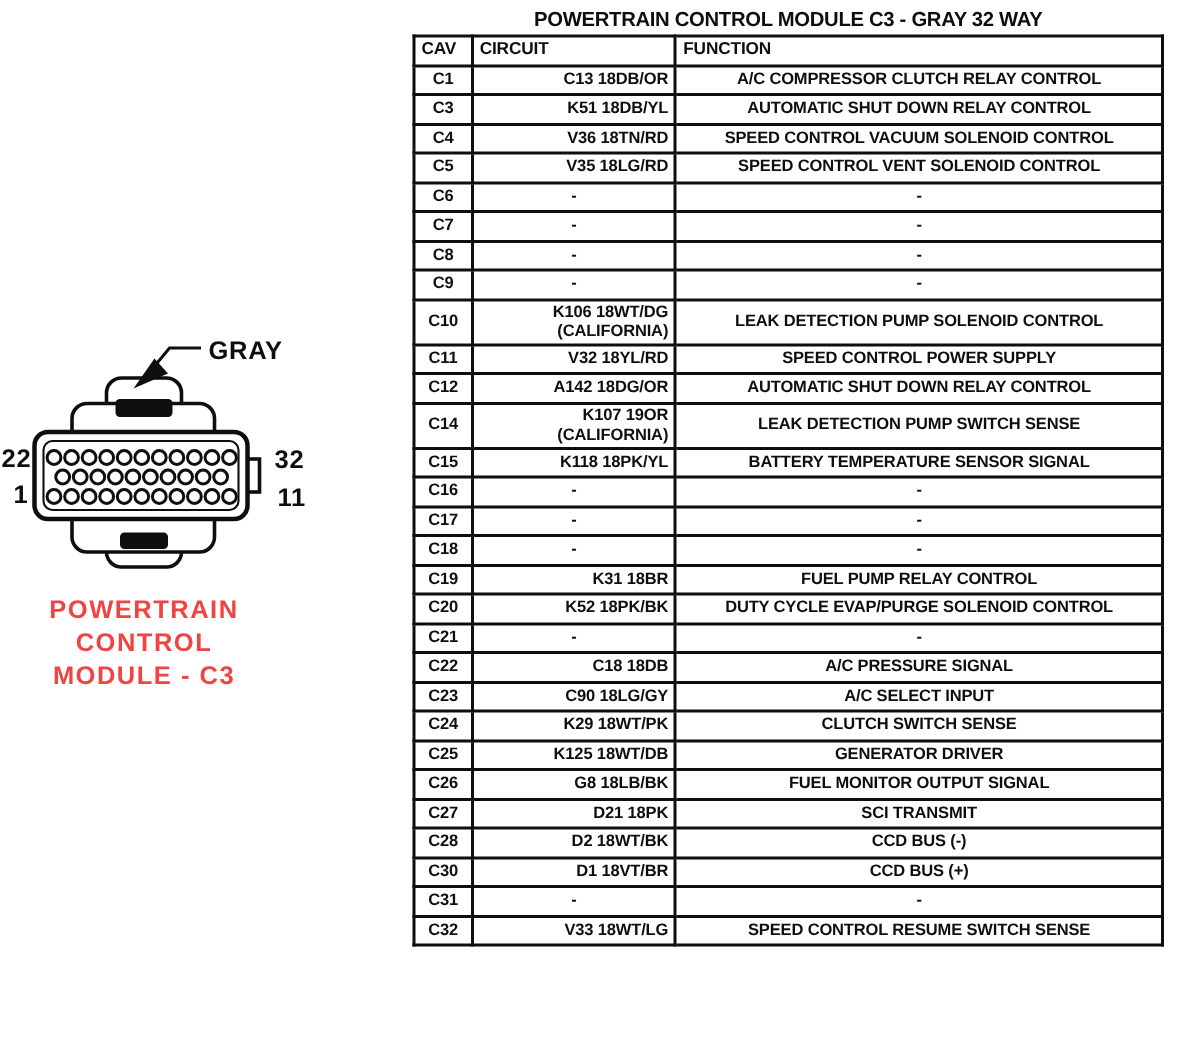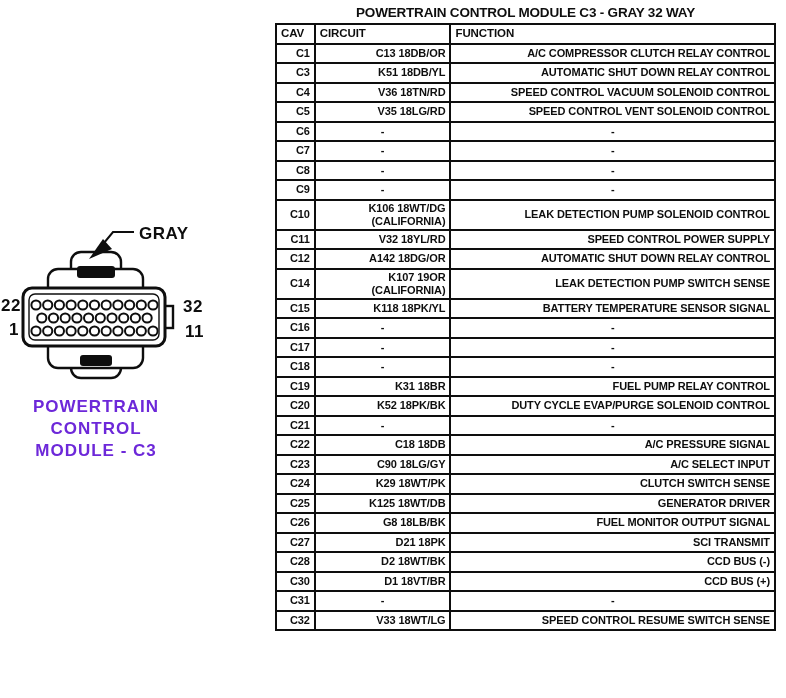--- a/index.html
+++ b/index.html
@@ -69,21 +69,21 @@
   .connector-caption {
     position: absolute;
     left: 8px;
     top: 396px;
     width: 176px;
     text-align: center;
     font-size: 17px;
     font-weight: 700;
     line-height: 22px;
     letter-spacing: 1px;
-    color: #6d28d9;
+    color: #ef4444;
   }
 
   
   .table-area {
     position: absolute;
     left: 275px;
     top: 5px;
     width: 501px;
   }
   .table-title {
@@ -109,23 +109,23 @@
     height: 15.5px;
     box-sizing: content-box;
     overflow: hidden;
     vertical-align: middle;
     line-height: 13px;
   }
   col.c-cav { width: 38px; }
   col.c-circuit { width: 133px; }
   col.c-function { width: 318px; }
   table.pinout th { text-align: left; font-size: 11.5px; }
-  td.cav-cell { text-align: right; }
+  td.cav-cell { text-align: center; }
   td.circuit-cell { text-align: right; padding-left: 7px; }
-  td.function-cell { text-align: right; padding-left: 9px; }
+  td.function-cell { text-align: center; padding-left: 9px; }
   td.dash { text-align: center !important; padding-left: 4px !important; }
 </style>
 </head>
 <body>
 
 <div class="page">
 
   <svg class="connector-svg" viewBox="0 0 270 195">
 
     <rect class="outline" x="71" y="52" width="50" height="52" rx="10"></rect>

